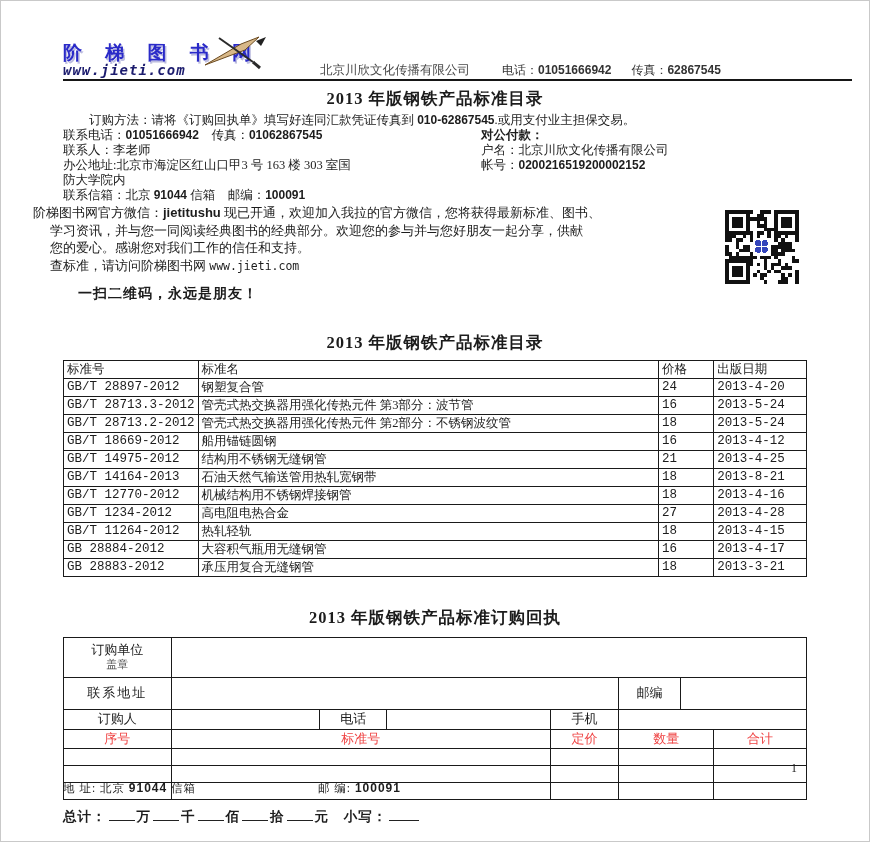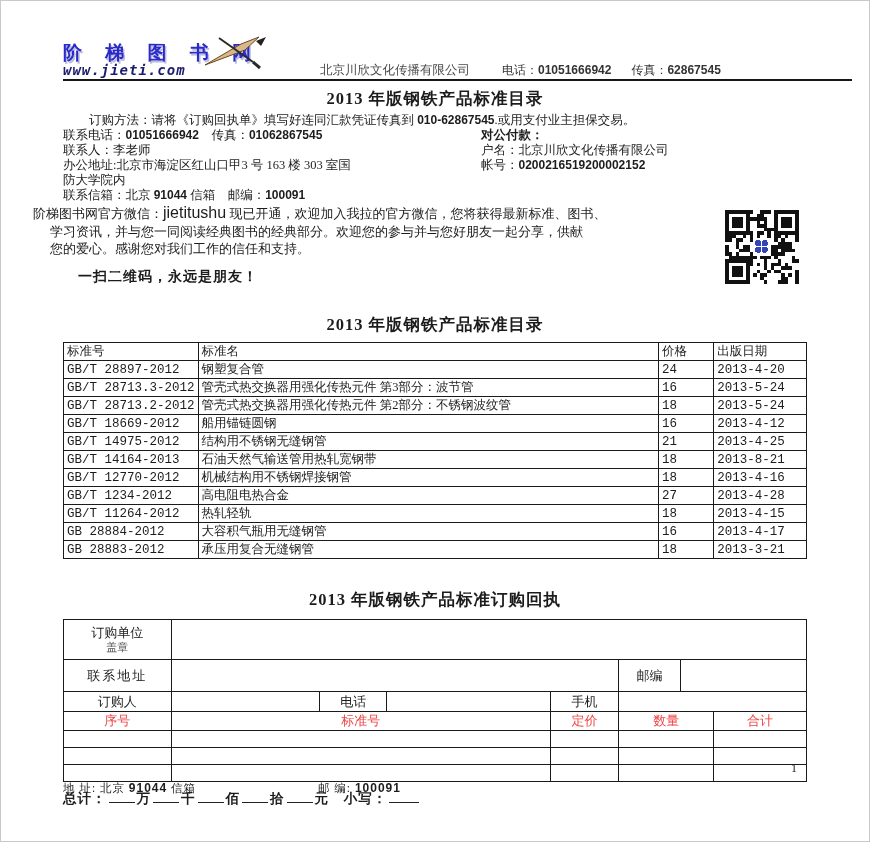--- a/index.html
+++ b/index.html
@@ -53,21 +53,21 @@
   .info .line1{text-indent:26px;}
   .info-grid{display:flex;}
   .info-left{width:418px;}
   .info-right{flex:1;}
   .pay-title{font-weight:bold;}
   .num{font-weight:bold;font-family:"Liberation Sans",sans-serif;font-size:12px;}
   
   .wechat{position:relative;margin-left:-30px;margin-top:1px;
           font-size:13px;line-height:17.5px;padding-right:90px;}
   .wechat .ind{padding-left:17px;}
-  .wechat .bold-en{font-weight:normal;font-family:"Liberation Sans",sans-serif;font-size:16px;}
+  .wechat .bold-en{font-weight:bold;font-family:"Liberation Sans",sans-serif;font-size:13px;}
   .wechat .url{font-family:"DejaVu Sans Mono",monospace;font-size:11.5px;}
   .qr{position:absolute;right:8px;top:6px;width:74px;height:74px;}
   .slogan{font-weight:bold;font-size:14px;margin:10px 0 0 45px;letter-spacing:1px;}
   
   .mid-title{margin-top:29px;margin-bottom:6px;}
   table{border-collapse:collapse;width:100%;}
   td,th{border:1px solid var(--border);padding:0 3px;vertical-align:middle;}
   .catalog th{font-weight:normal;text-align:left;font-size:12.5px;height:17px;color:#222;}
   .catalog td{font-size:12.5px;height:15.6px;}
   .mono{font-family:"Liberation Mono","DejaVu Sans Mono",monospace;font-size:12.5px;white-space:nowrap;}
@@ -145,20 +145,23 @@
       <span>联系信箱：北京 </span><span class="num">91044</span><span> 信箱　邮编：</span><span class="num">100091</span>
     </div>
   </div>
 
   <div class="wechat">
     <div>
       <span>阶梯图书网官方微信：</span><span class="bold-en">jietitushu</span><span> 现已开通，欢迎加入我拉的官方微信，您将获得最新标准、图书、</span>
     </div>
     <div class="ind">学习资讯，并与您一同阅读经典图书的经典部分。欢迎您的参与并与您好朋友一起分享，供献</div>
     <div class="ind">您的爱心。感谢您对我们工作的信任和支持。</div>
+    <div class="ind">
+      <span>查标准，请访问阶梯图书网 </span><span class="url">www.jieti.com</span>
+    </div>
     <div class="slogan">一扫二维码，永远是朋友！</div>
     <div class="qr"><svg width="74" height="74" viewBox="0 0 74 74" xmlns="http://www.w3.org/2000/svg" shape-rendering="crispEdges">
           <rect x="0" y="0" width="74" height="74" fill="#fff"></rect>
           <rect x="24.5" y="0" width="3.5" height="3.5" fill="#111"></rect>
           <rect x="35" y="0" width="3.5" height="3.5" fill="#111"></rect>
           <rect x="38.5" y="0" width="3.5" height="3.5" fill="#111"></rect>
           <rect x="42" y="0" width="3.5" height="3.5" fill="#111"></rect>
           <rect x="31.5" y="3.5" width="3.5" height="3.5" fill="#111"></rect>
           <rect x="35" y="3.5" width="3.5" height="3.5" fill="#111"></rect>
           <rect x="24.5" y="7" width="3.5" height="3.5" fill="#111"></rect>

